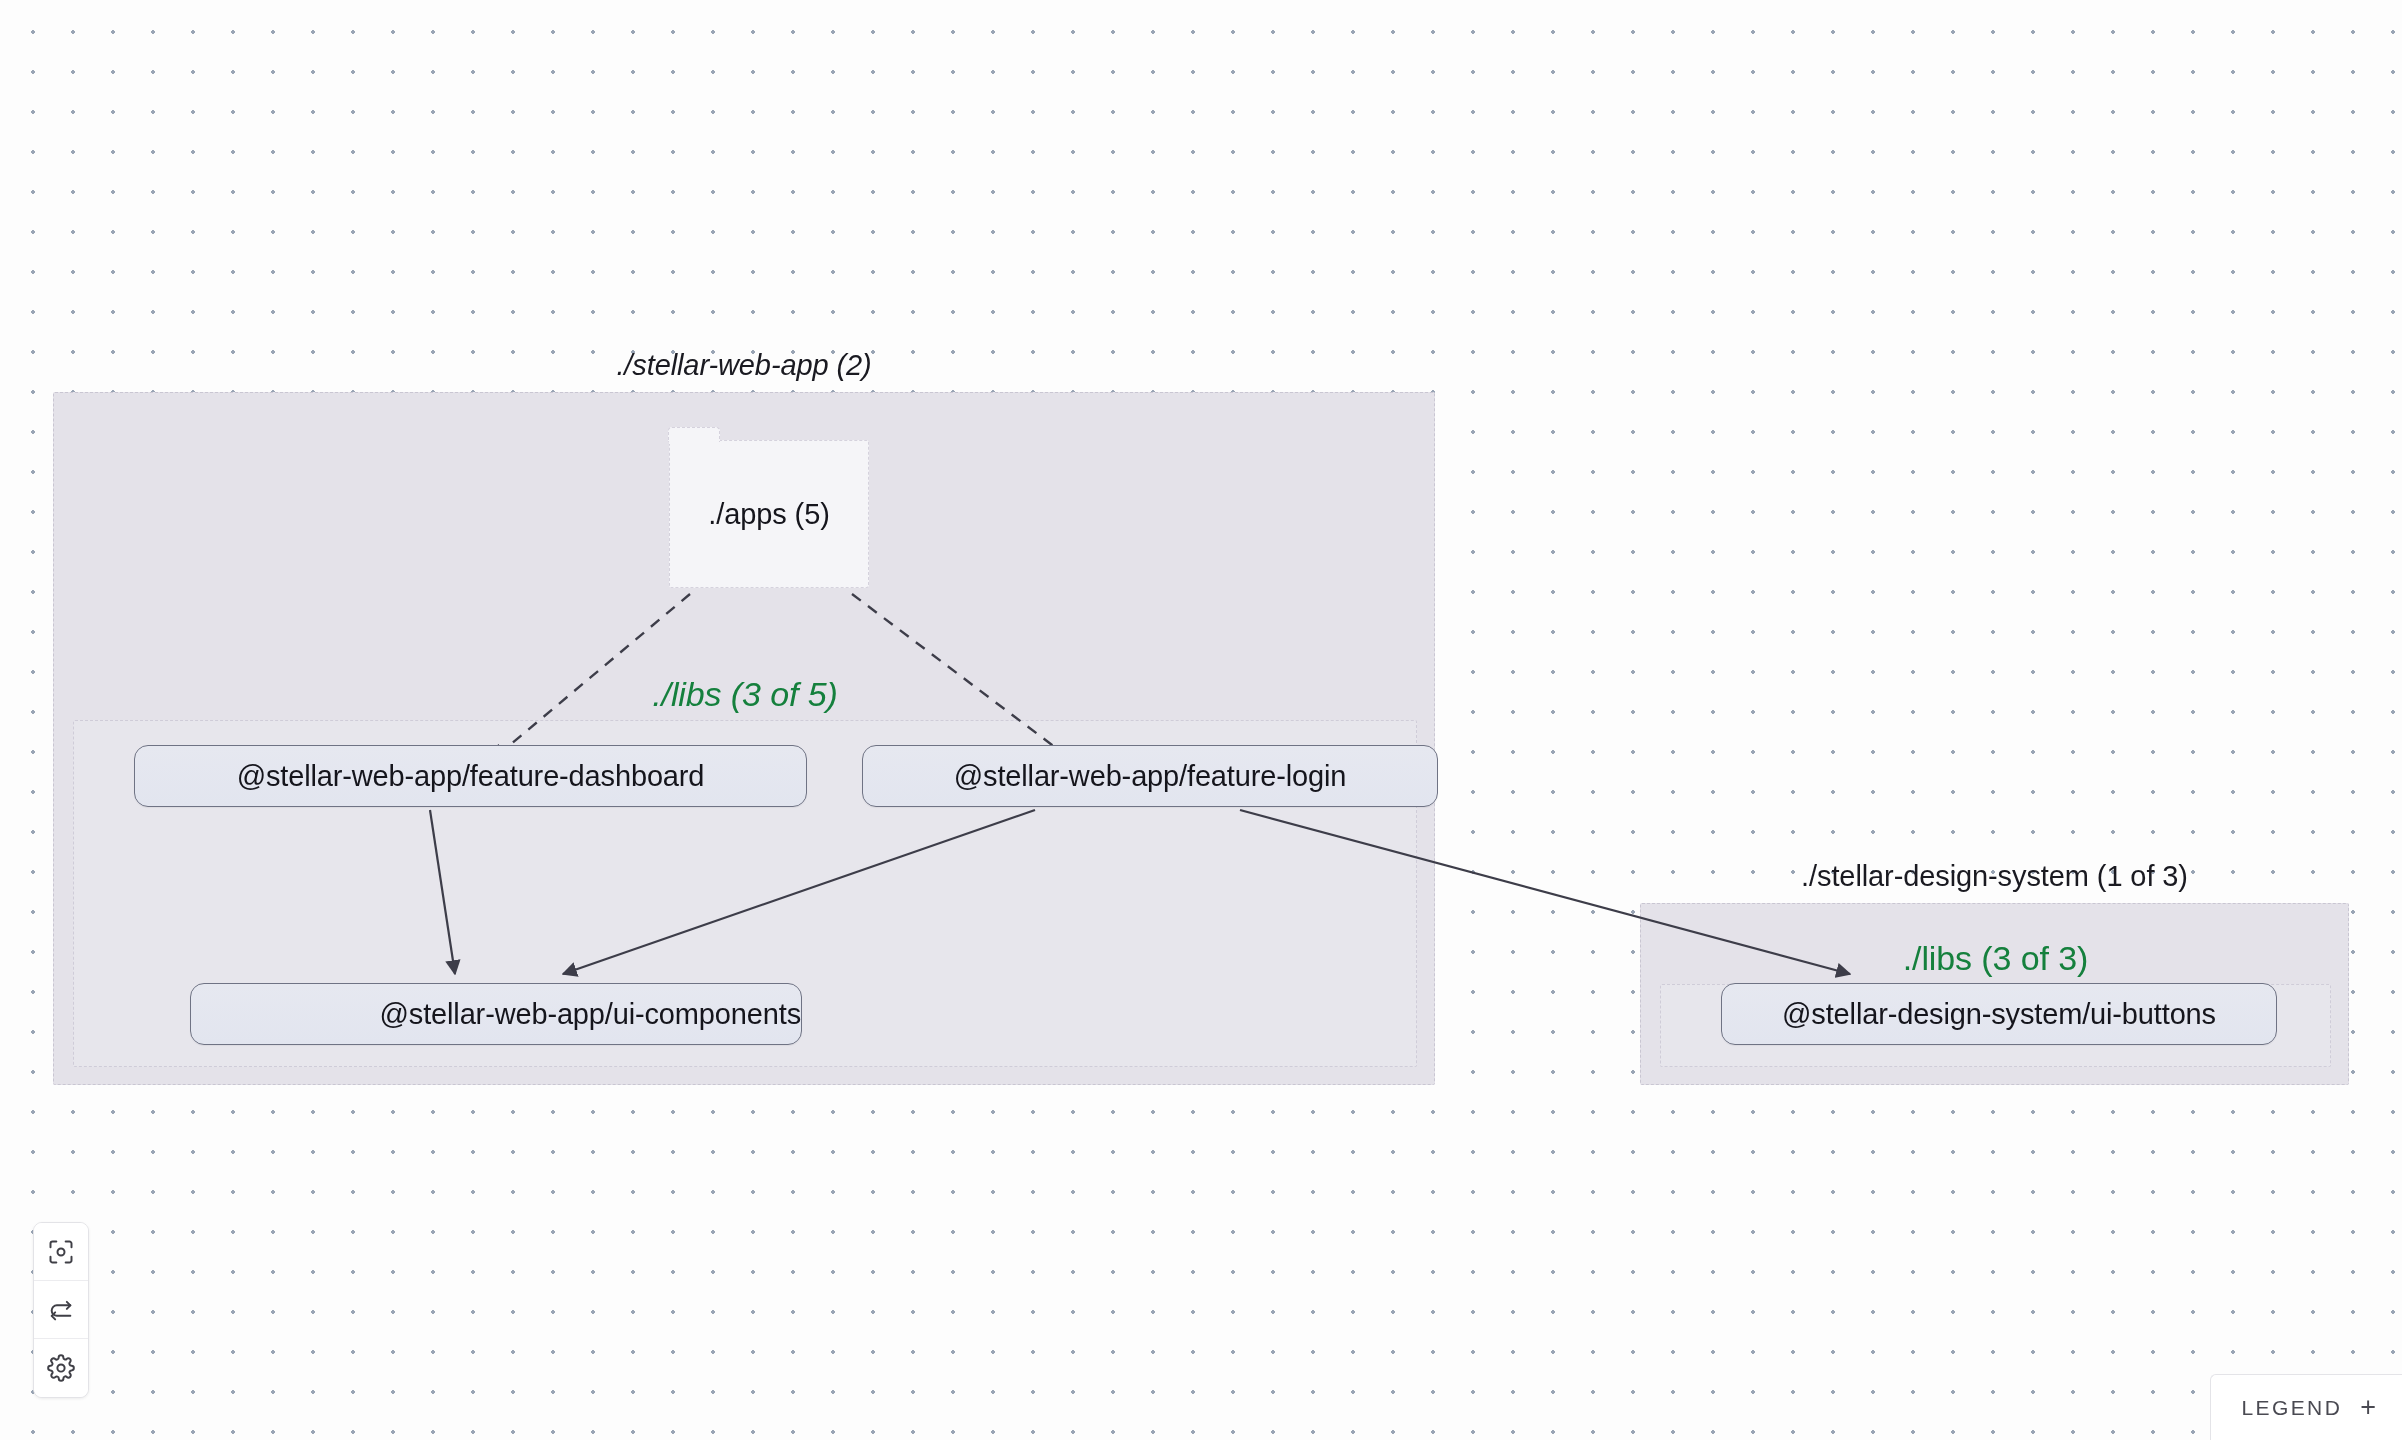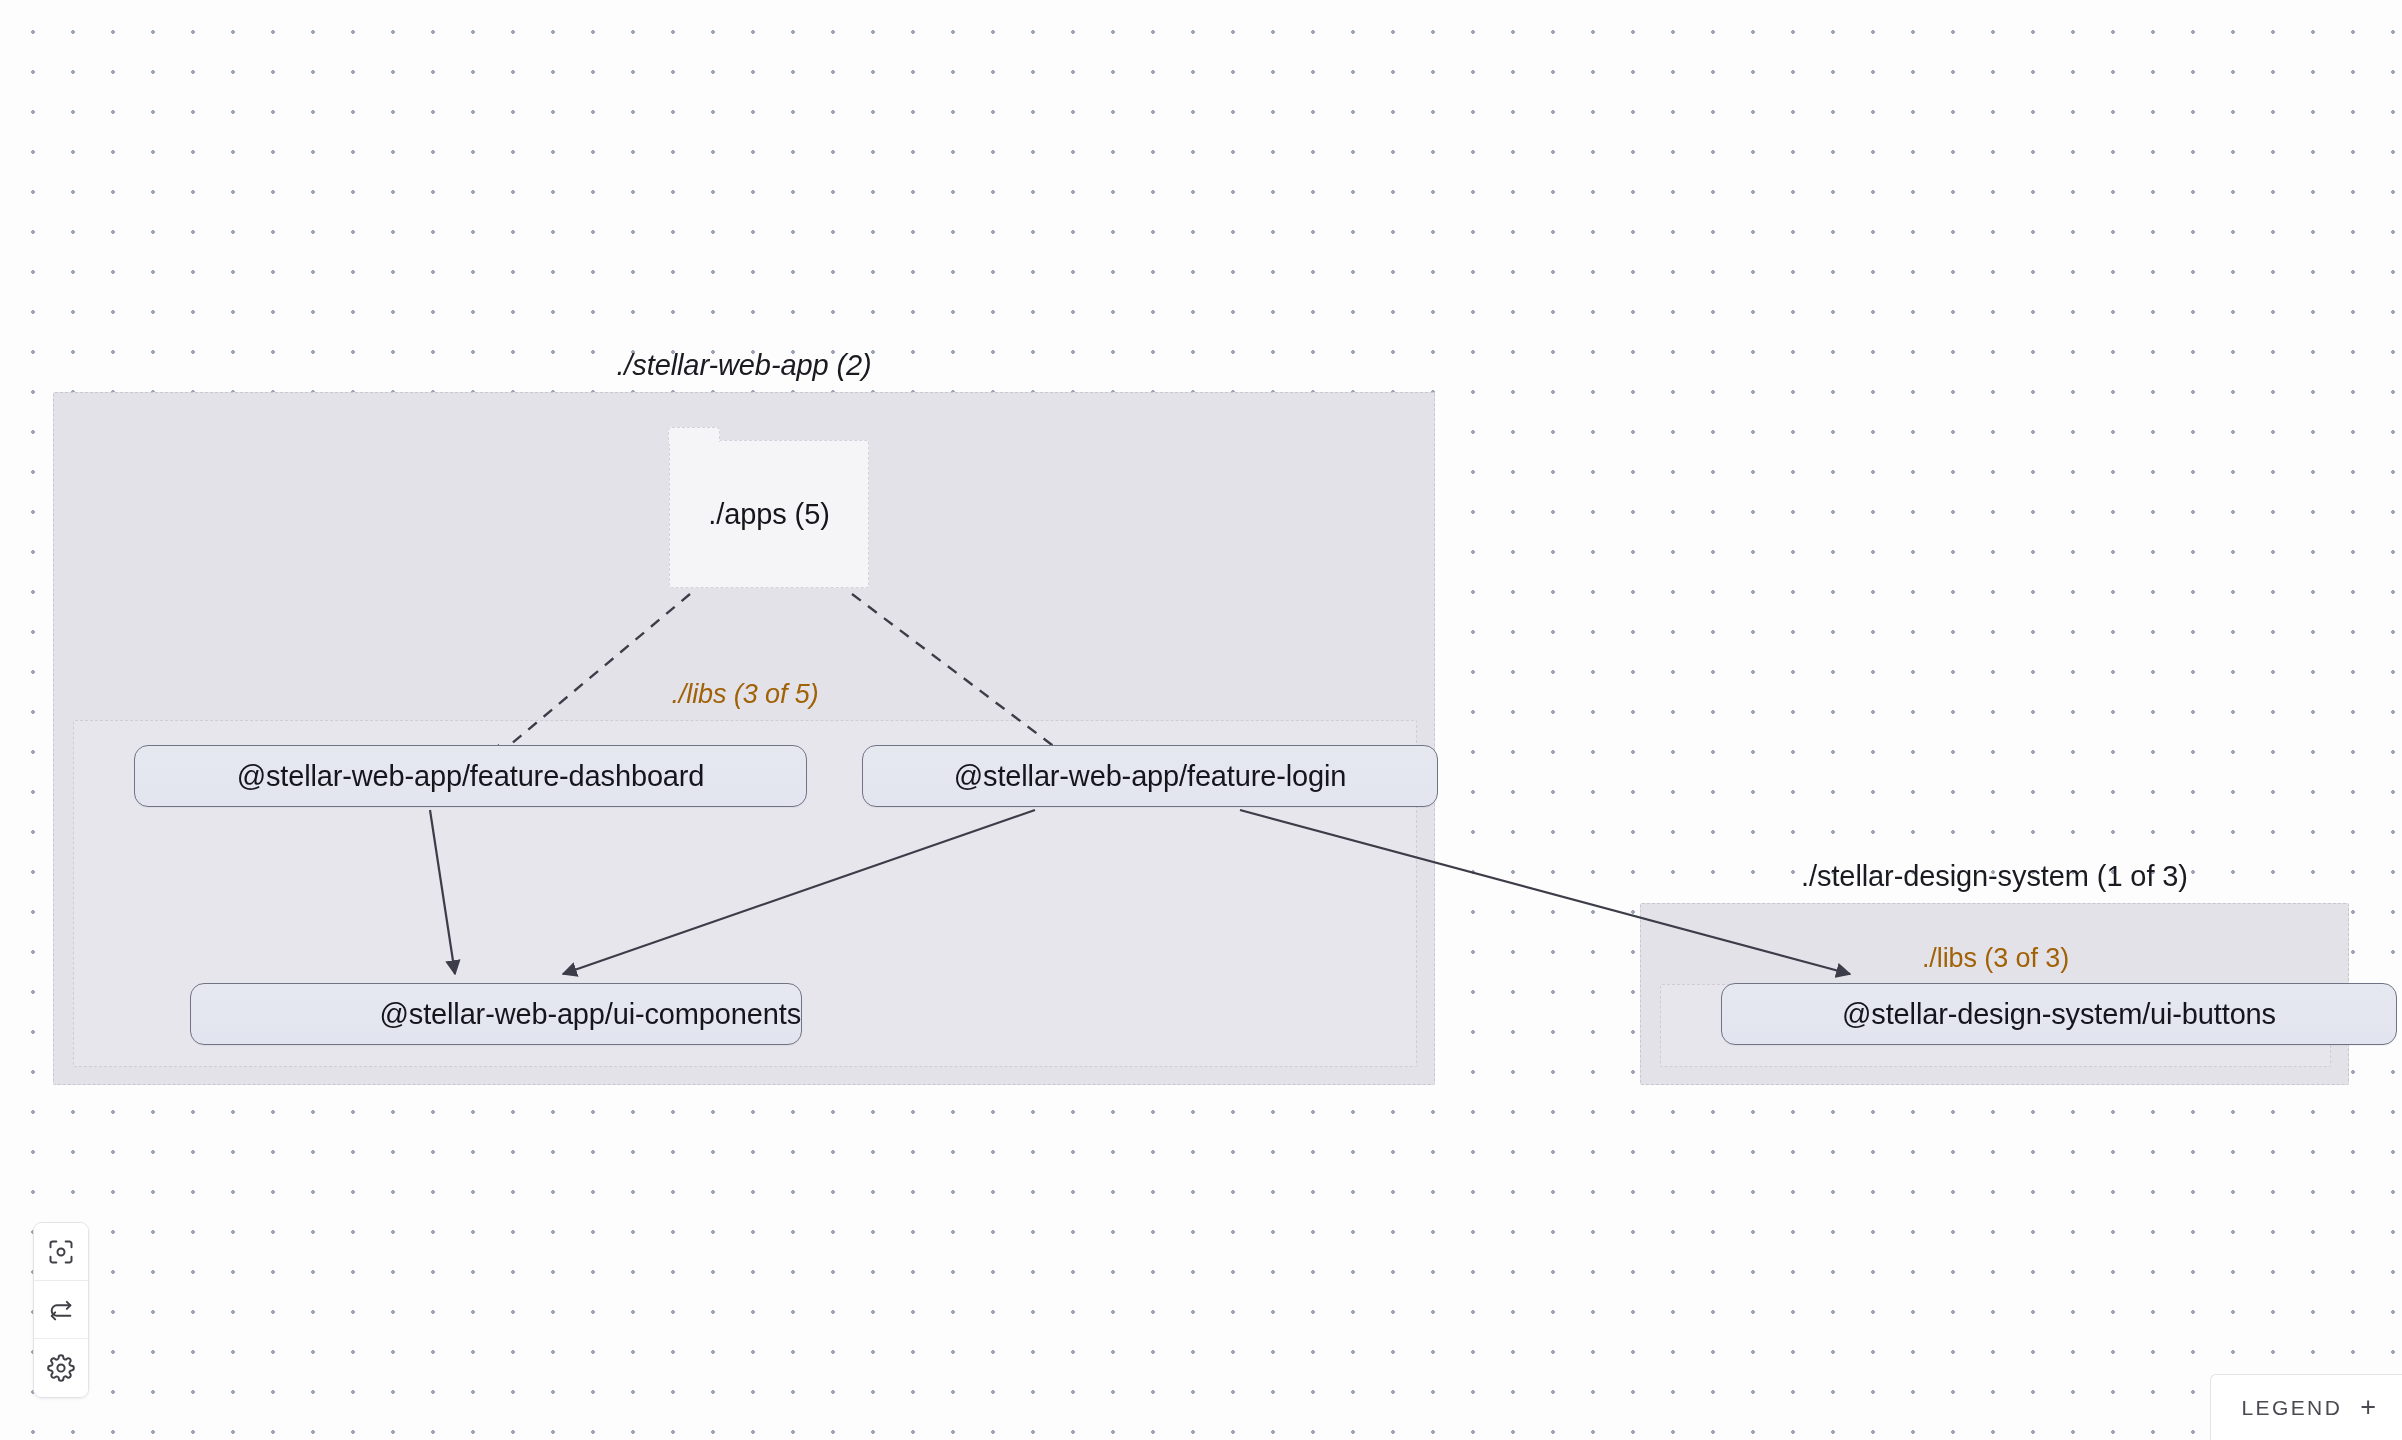--- a/index.html
+++ b/index.html
@@ -48,23 +48,23 @@
     background: rgba(255,255,255,0.14);
     border: 1.5px dashed #cfccd8;
     border-radius: 2px;
   }
   .dir-group-title {
     position: absolute;
     top: -47px;
     left: 0;
     width: 100%;
     text-align: center;
-    font-size: 27px;
+    font-size: 34px;
     line-height: 40px;
-    color: #a16207;
+    color: #15803d;
     white-space: nowrap;
     letter-spacing: -0.1px;
   }
 
   
   .folder-node {
     position: absolute;
     display: flex;
     align-items: center;
     justify-content: center;
@@ -225,21 +225,21 @@
   </div>
 
   <div class="project-group" style="left:1640px; top:903px; width:709px; height:182px;">
     <div class="project-group-title">./stellar-design-system (1 of 3)</div>
 
     <div class="dir-group" style="left:19px; top:80px; width:671px; height:83px;">
       <div class="dir-group-title">./libs (3 of 3)</div>
     </div>
   </div>
 
-  <div class="lib-node" style="left:1681px; top:983px; width:676px; height:62px; z-index:7;">
+  <div class="lib-node" style="left:1681px; top:983px; width:556px; height:62px; z-index:7;">
     <span class="lib-node-label">@stellar-design-system/ui-buttons</span>
   </div>
 
   <svg id="edges" viewBox="0 0 2402 1440" width="2402" height="1440">
     <defs>
       <marker id="arrow" viewBox="0 0 10 10" refX="9" refY="5" markerWidth="7" markerHeight="7" orient="auto-start-reverse">
         <path d="M 0 0 L 10 5 L 0 10 z" fill="#3d3d49"></path>
       </marker>
     </defs>
 

